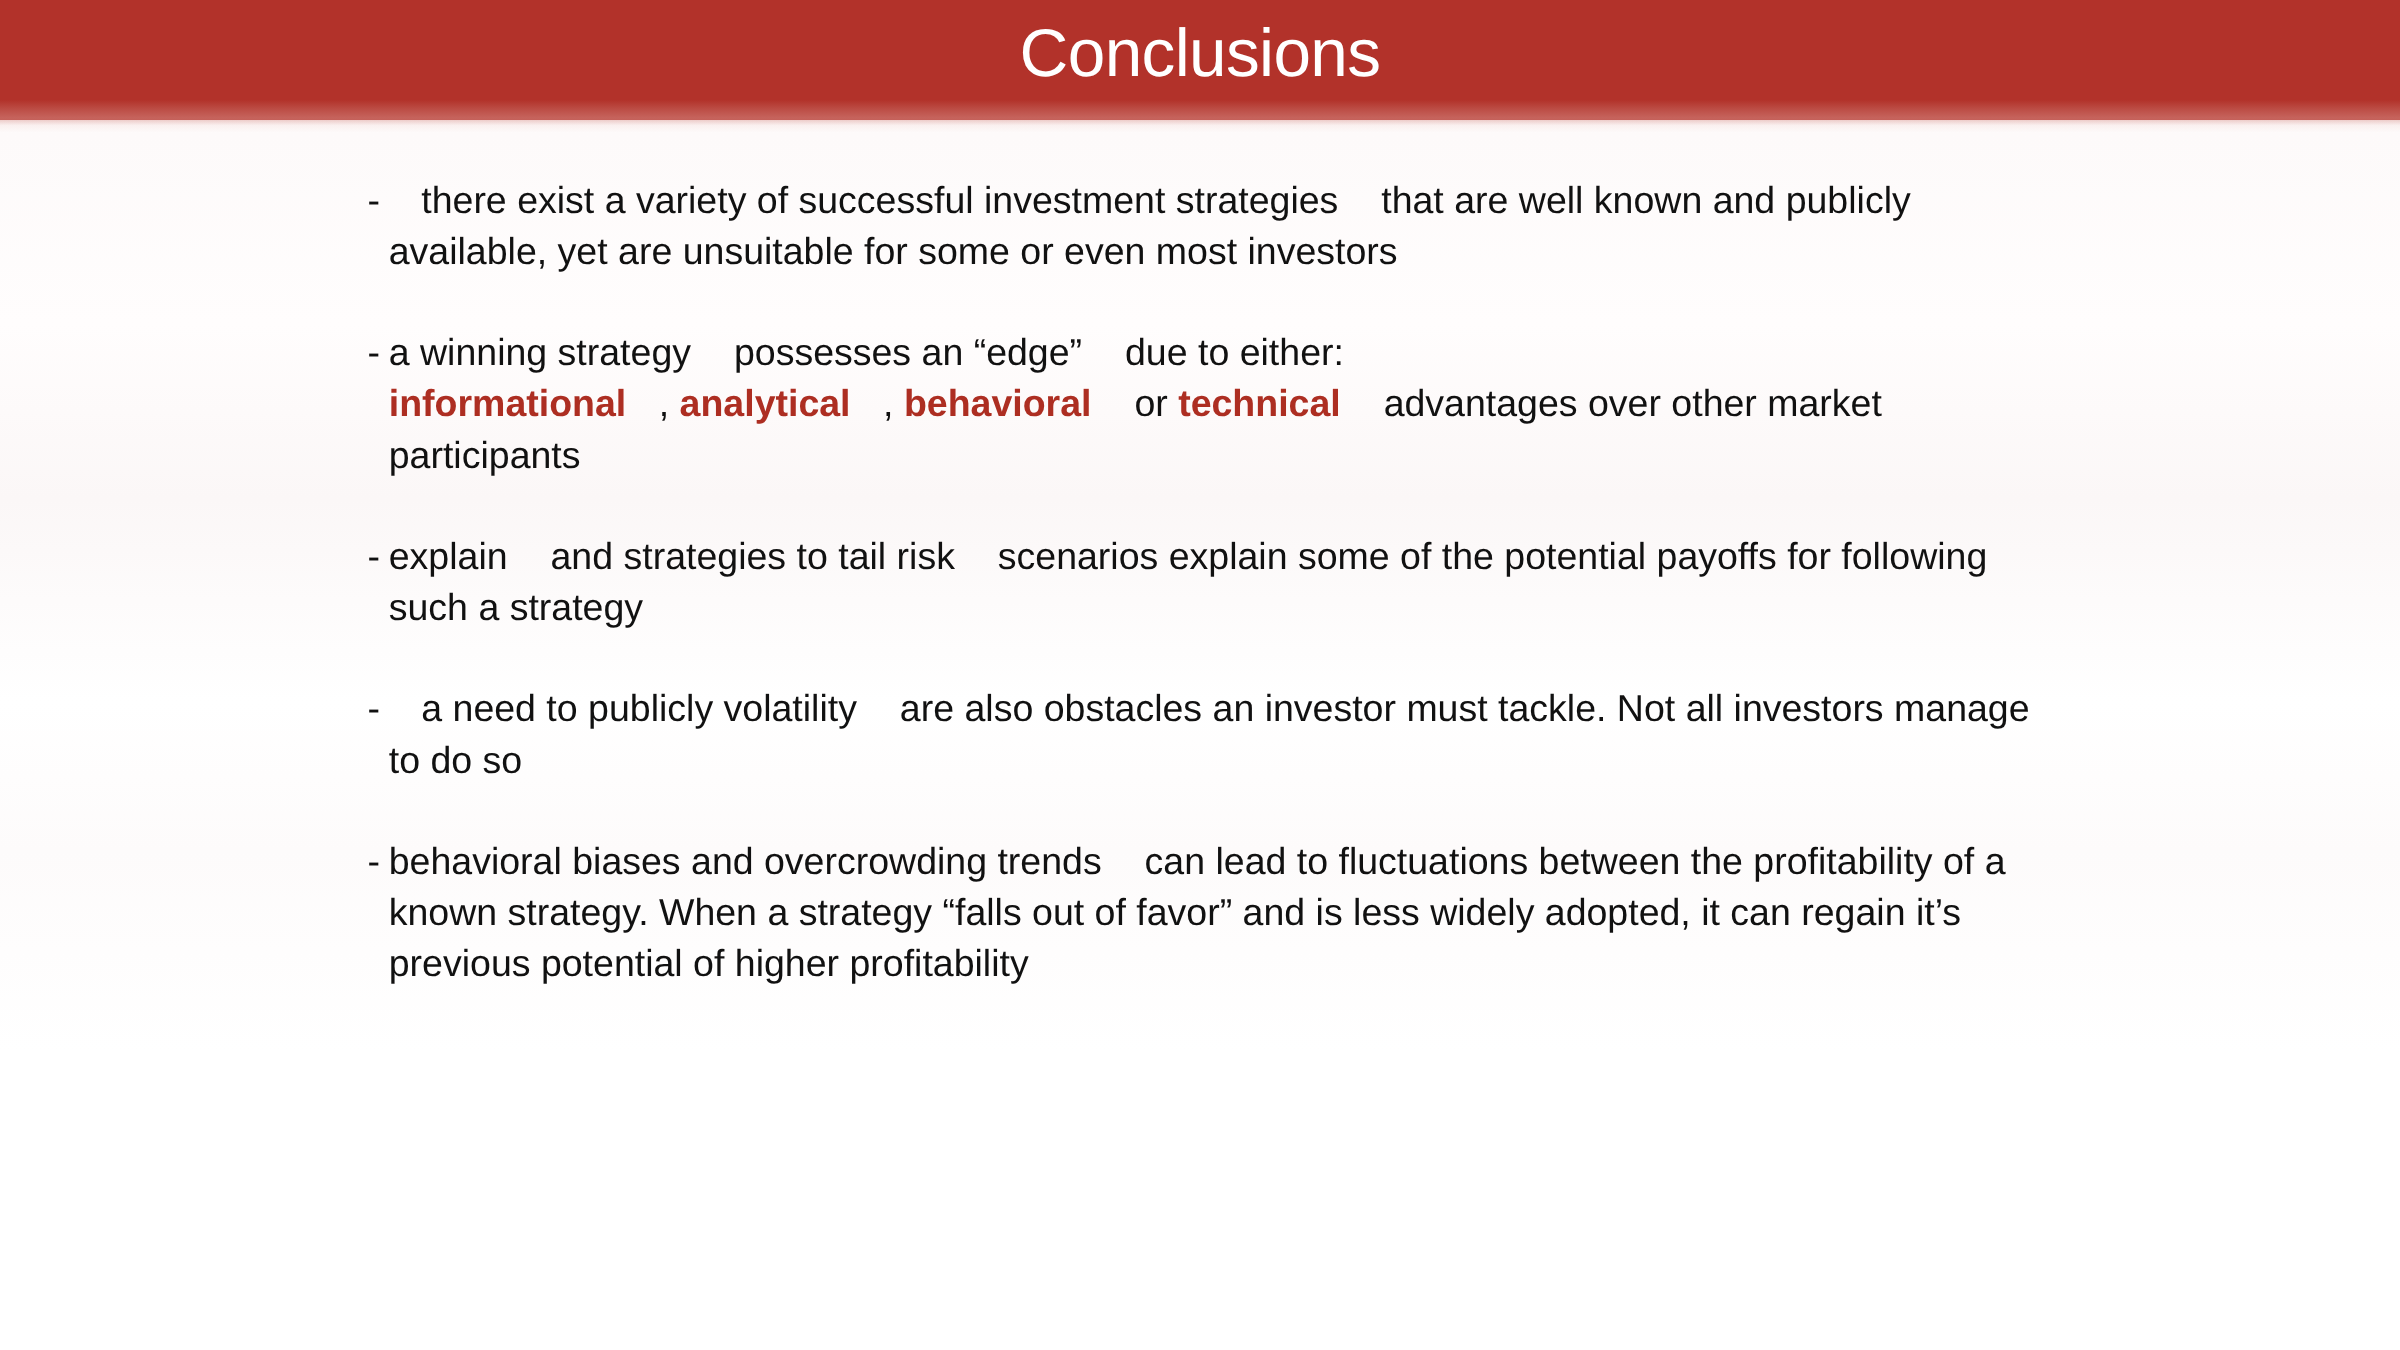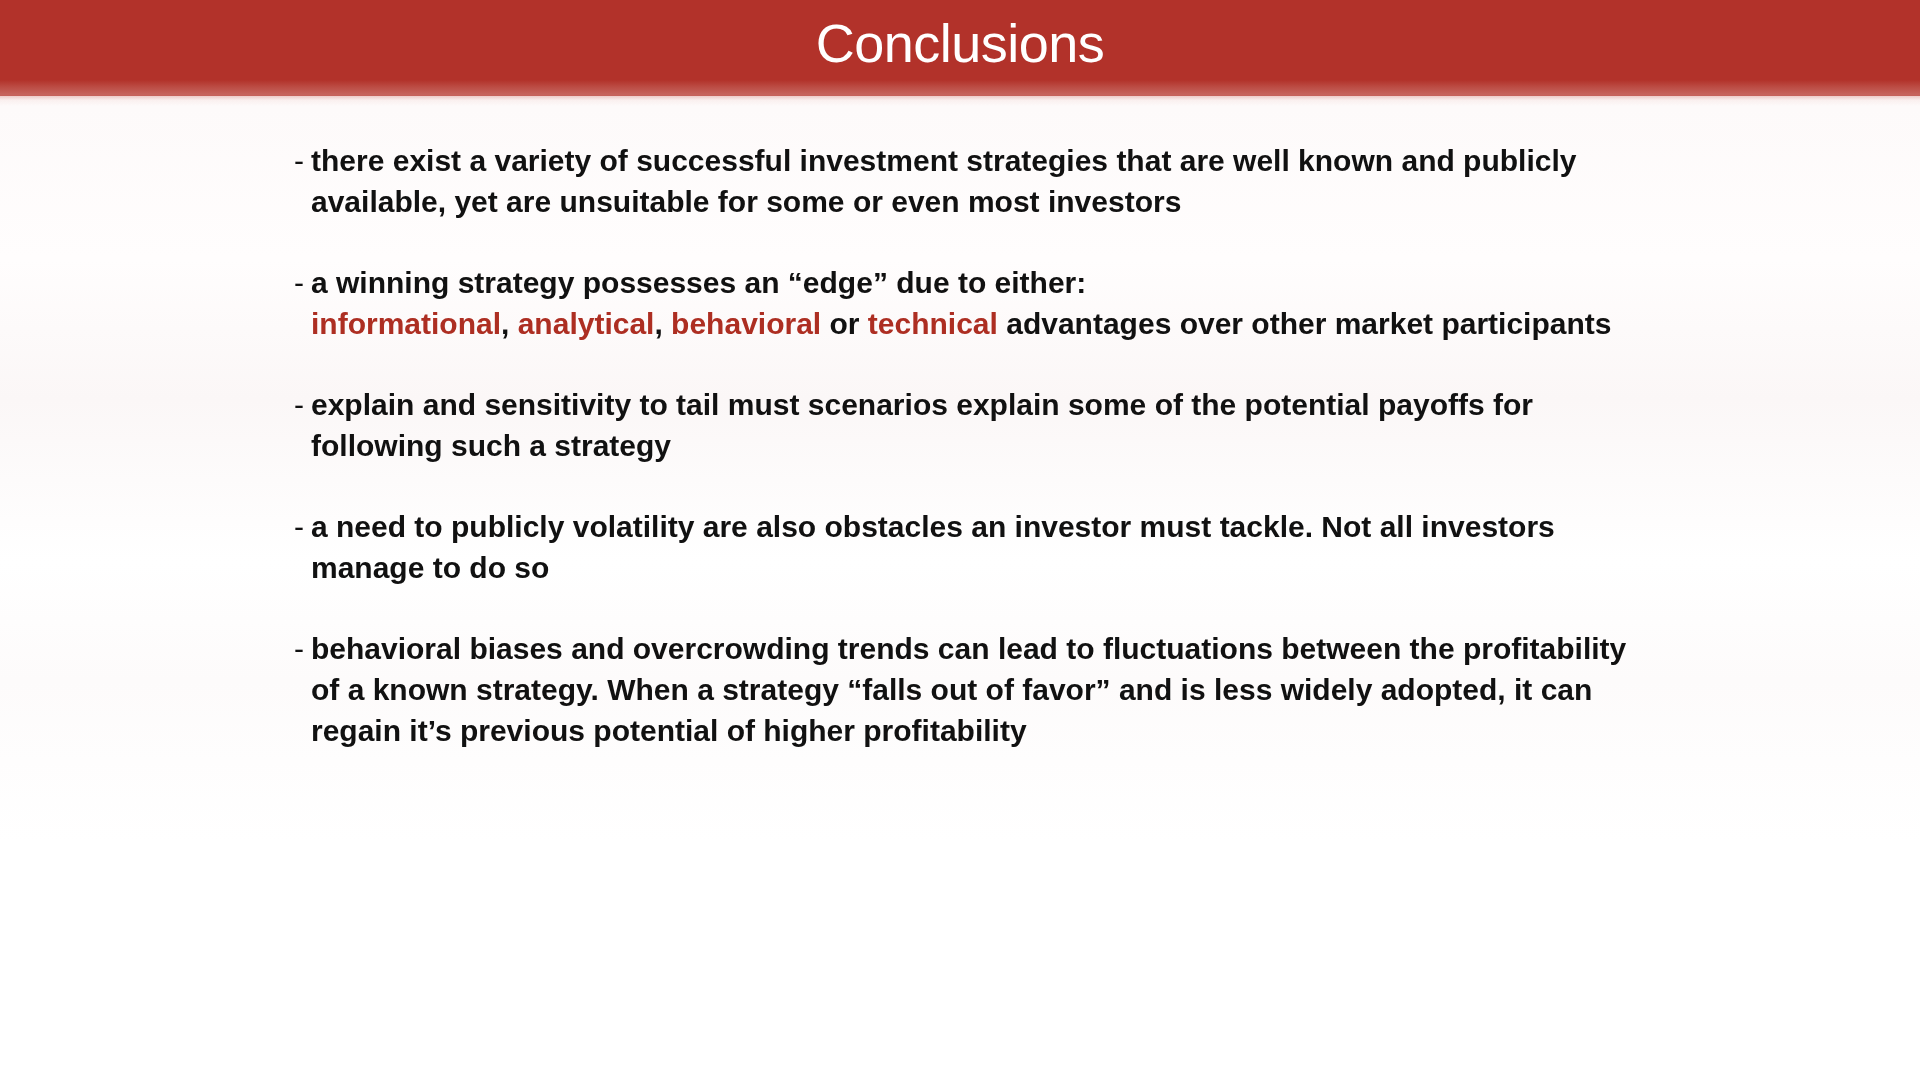--- a/index.html
+++ b/index.html
@@ -99,23 +99,23 @@
 
   .bullet-text {
     flex: 1 1 auto;
     max-width: 1334px;
   }
 
   .bullet-text .sub-line {
     display: block;
   }
 
-  b, .b { font-weight: bold; }
+  b, .b { font-weight: normal; }
   .accent { color: #ad2e22; font-weight: bold; margin-top: 22px; }
-  .plain { color: #111111; font-weight: bold; }
+  .plain { color: #111111; font-weight: normal; margin-left: 26px; }
 </style>
 </head>
 <body>
 
 <div class="slide">
 
   <div class="header-band"></div>
   <div class="header-fade"></div>
   <div class="header-title">Conclusions</div>
 
@@ -123,21 +123,21 @@
       <div class="bullet" id="bullet-strategies">
         <span class="bullet-marker">-</span>
         <div class="bullet-text"><span class="plain">there exist </span><span class="b">a variety of successful investment strategies</span><span class="plain"> that are well known and publicly available, yet are unsuitable for some or even most investors</span></div>
       </div>
       <div class="bullet" id="bullet-edge">
         <span class="bullet-marker">-</span>
         <div class="bullet-text"><span class="b">a winning strategy</span><span class="plain"> possesses an </span><span class="b">“edge”</span><span class="plain"> due to either:</span><span class="sub-line" id="bullet-edge-advantages"><span class="accent">informational</span><span class="plain">, </span><span class="accent">analytical</span><span class="plain">, </span><span class="accent">behavioral</span><span class="plain"> or </span><span class="accent">technical</span><span class="plain"> advantages over other market participants</span></span></div>
       </div>
       <div class="bullet" id="bullet-skewness">
         <span class="bullet-marker">-</span>
-        <div class="bullet-text"><span class="b">explain</span><span class="plain"> and </span><span class="b">sensitivity to tail must</span><span class="plain"> scenarios explain some of the potential payoffs for following such a strategy</span></div>
+        <div class="bullet-text"><span class="b">explain</span><span class="plain"> and </span><span class="b">strategies to tail risk</span><span class="plain"> scenarios explain some of the potential payoffs for following such a strategy</span></div>
       </div>
       <div class="bullet" id="bullet-volatility">
         <span class="bullet-marker">-</span>
         <div class="bullet-text"><span class="plain">a need to </span><span class="b">publicly volatility</span><span class="plain"> are also obstacles an investor must tackle. Not all investors manage to do so</span></div>
       </div>
       <div class="bullet" id="bullet-biases">
         <span class="bullet-marker">-</span>
         <div class="bullet-text"><span class="b">behavioral biases and overcrowding trends</span><span class="plain"> can lead to fluctuations between the profitability of a known strategy. When a strategy “falls out of favor” and is less widely adopted, it can regain it’s previous potential of higher profitability</span></div>
       </div>
     </div>

